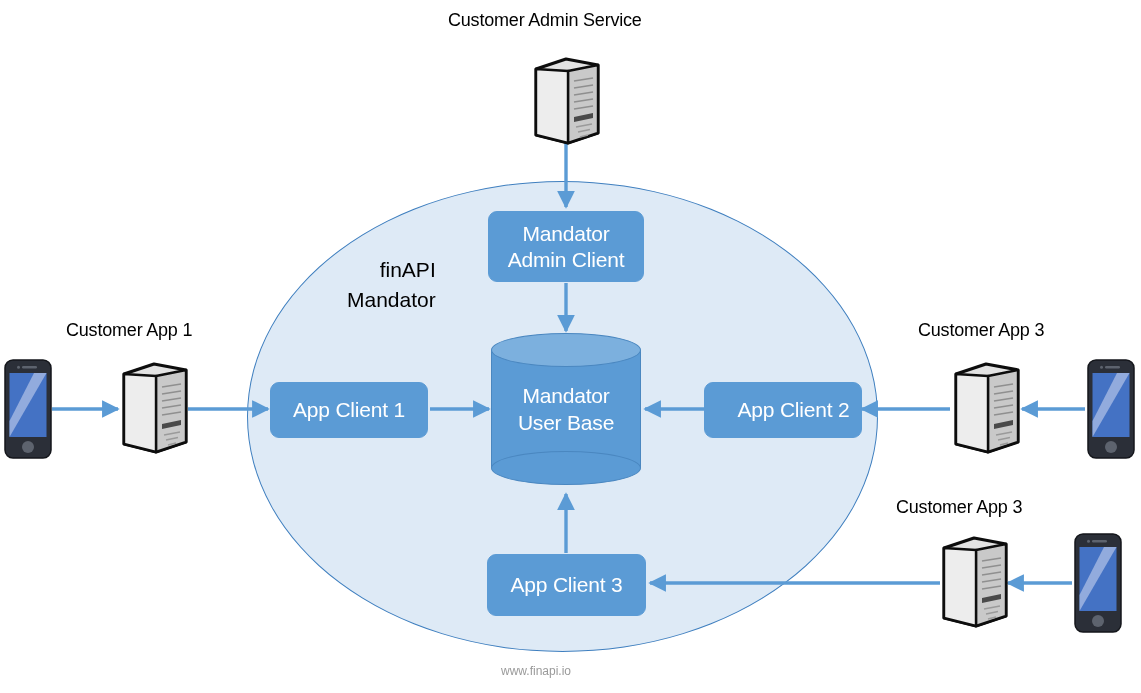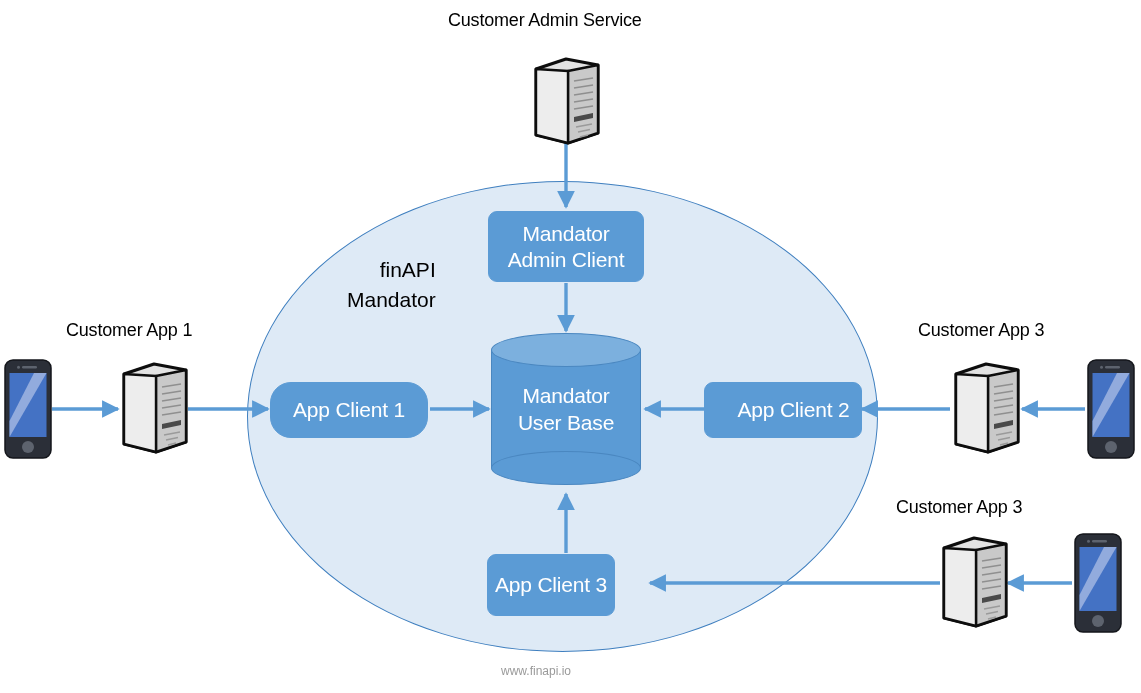--- a/index.html
+++ b/index.html
@@ -215,25 +215,25 @@
 Admin Client</div>
 
   <div class="cylinder" style="left:491px; top:333px; width:150px; height:152px;">
     <div class="cyl-body"></div>
     <div class="cyl-bottom"></div>
     <div class="cyl-top"></div>
     <div class="cyl-text">Mandator
 User Base</div>
   </div>
 
-  <div class="box" style="left:270px; top:382px; width:158px; height:56px;border-radius:21px;">App Client 1</div>
+  <div class="box" style="left:270px; top:382px; width:158px; height:56px;">App Client 1</div>
 
   <div class="box" style="left:704px; top:382px; width:158px; height:56px;padding-left:21px;">App Client 2</div>
 
-  <div class="box" style="left:487px; top:554px; width:128px; height:62px;">App Client 3</div>
+  <div class="box" style="left:487px; top:554px; width:159px; height:62px;">App Client 3</div>
 
   <div class="label" style="left:66px; top:320px;">Customer App 1</div>
 
   <svg class="phone-icon" style="left:4px; top:359px;" width="48" height="100" viewBox="0 0 48 100">
     <rect x="1" y="1" width="46" height="98" rx="8" ry="8" fill="#2b2f38" stroke="#14161b" stroke-width="1.5"></rect>
     <rect x="5.5" y="14" width="37" height="64" fill="#4472c4"></rect>
     <polygon points="5.5,62 30,14 42.5,14 5.5,78" fill="#9db3e0" opacity="0.88"></polygon>
     <polygon points="5.5,78 42.5,25 42.5,36 18,78" fill="#4472c4" opacity="0.0"></polygon>
     <circle cx="24" cy="88" r="6" fill="#5d636e"></circle>
     <rect x="18" y="7" width="15" height="2.4" rx="1.2" fill="#5d636e"></rect>

